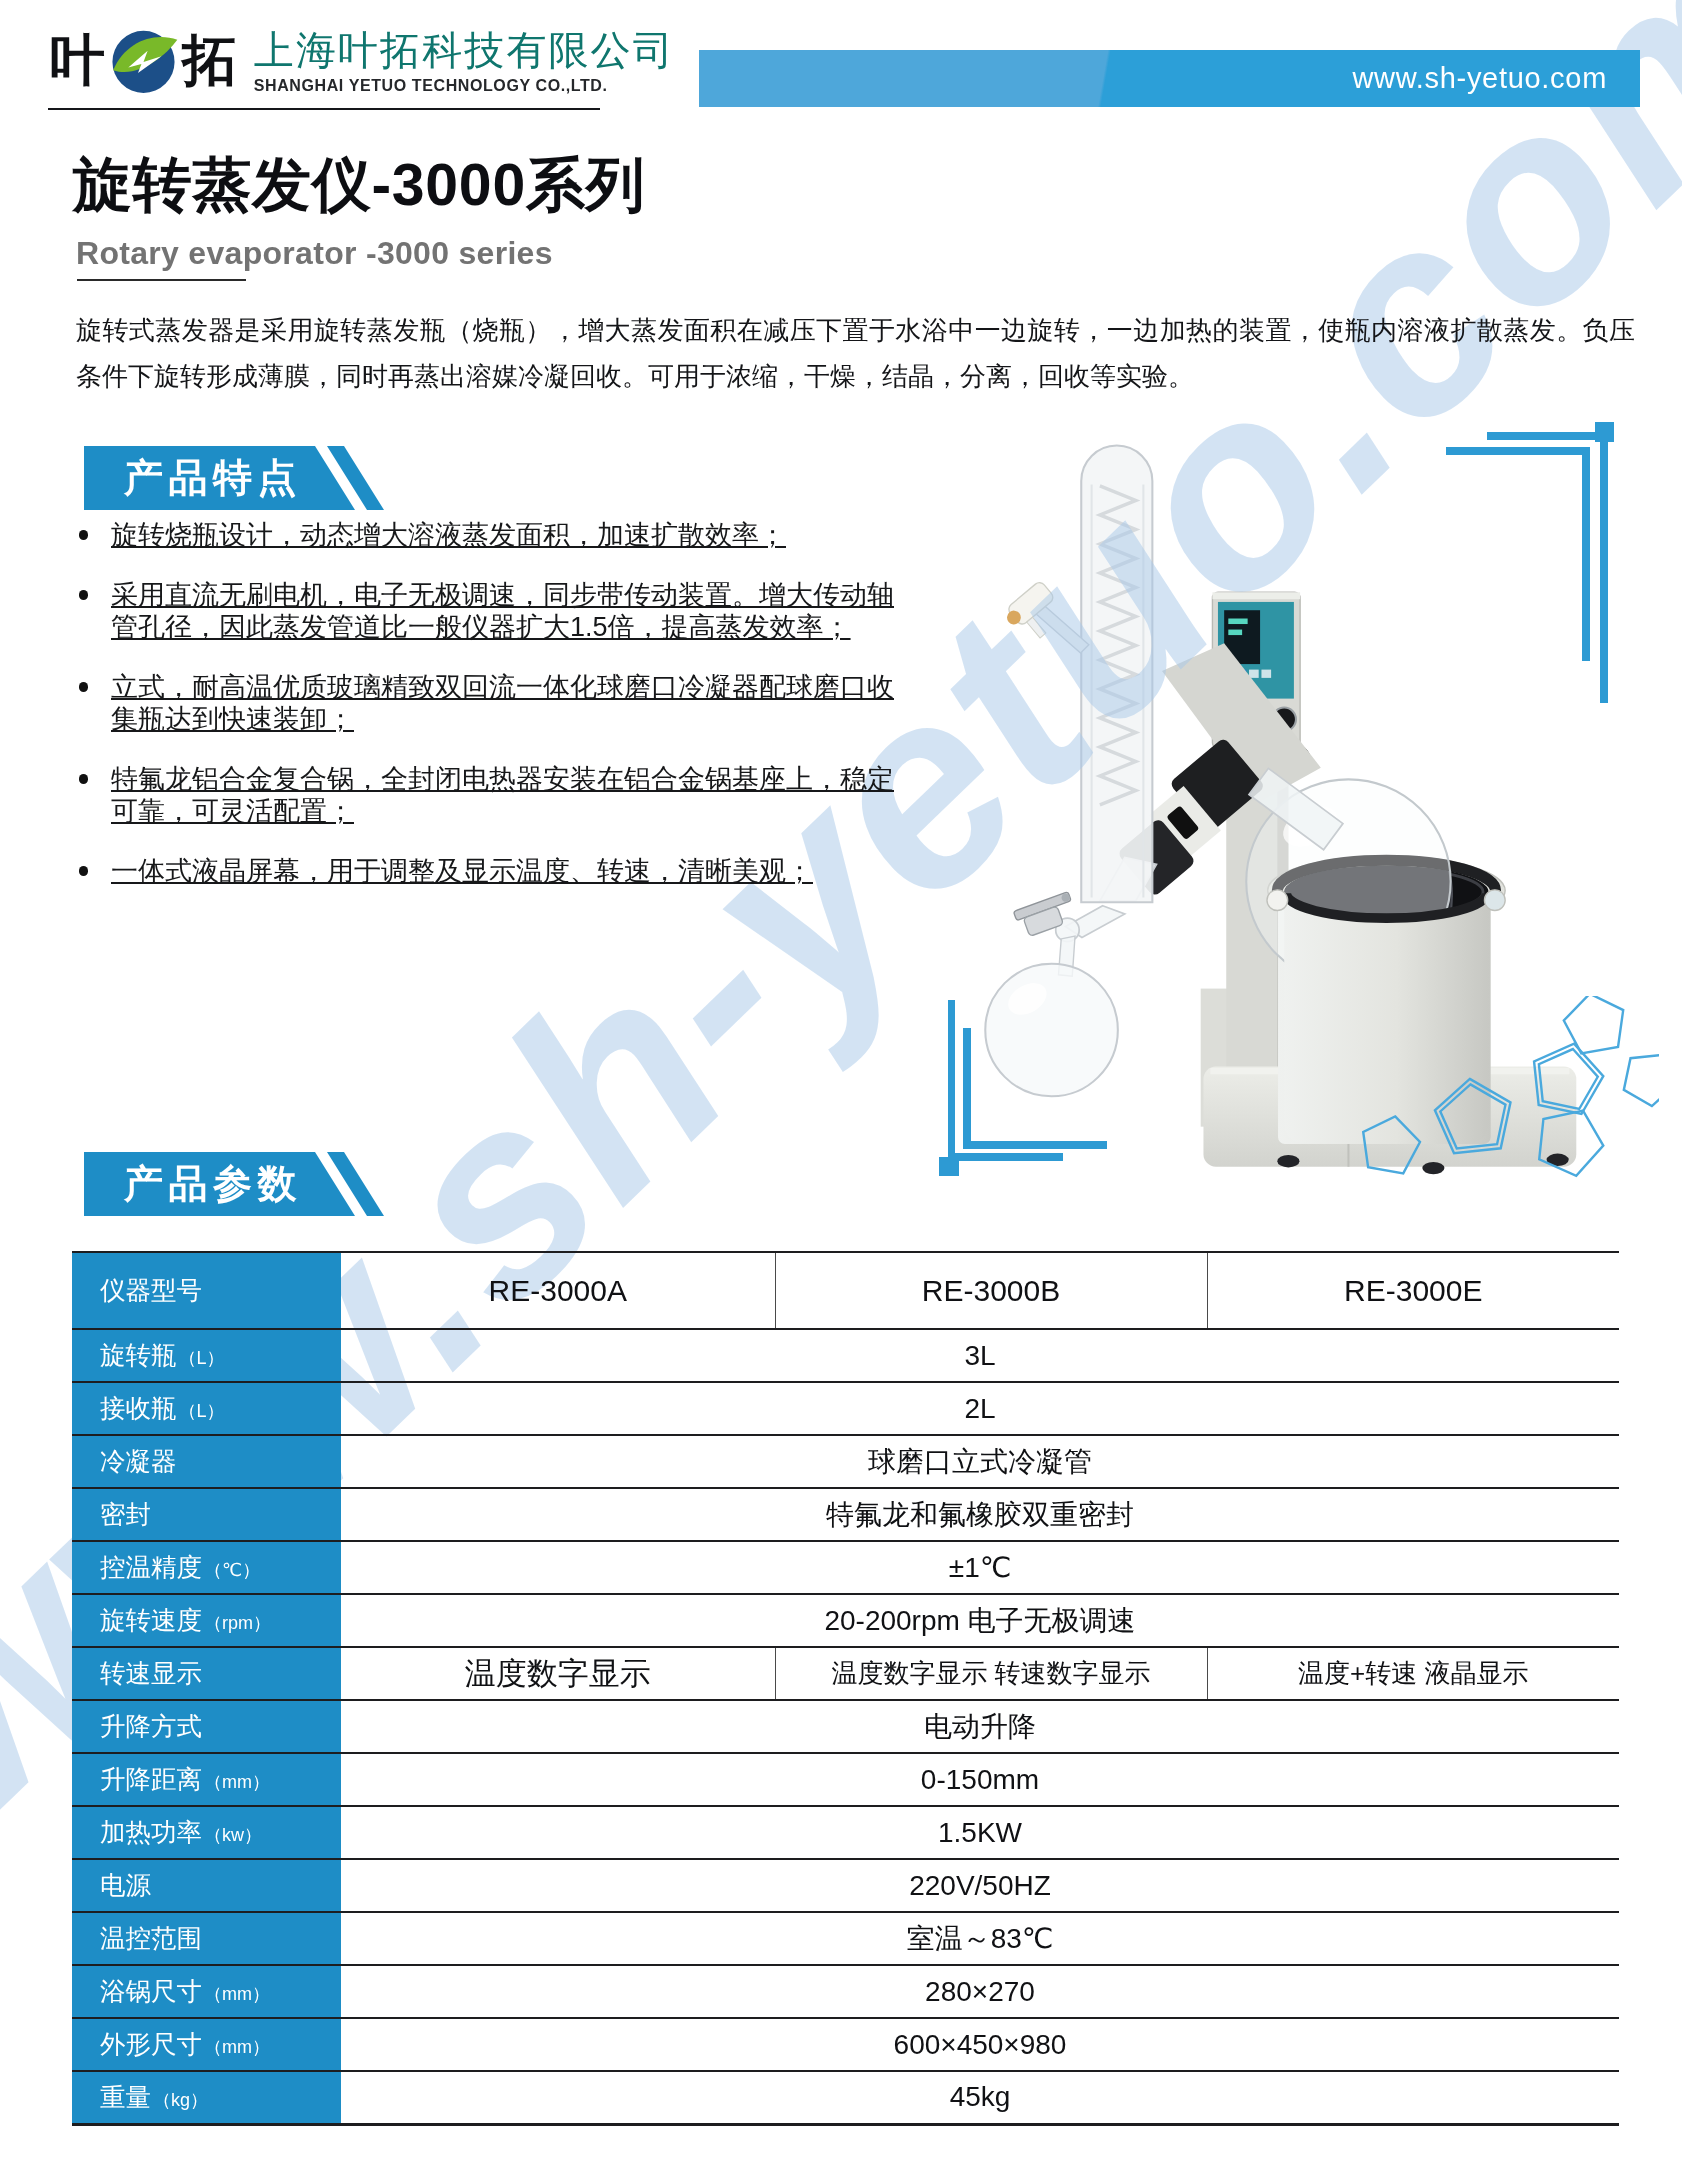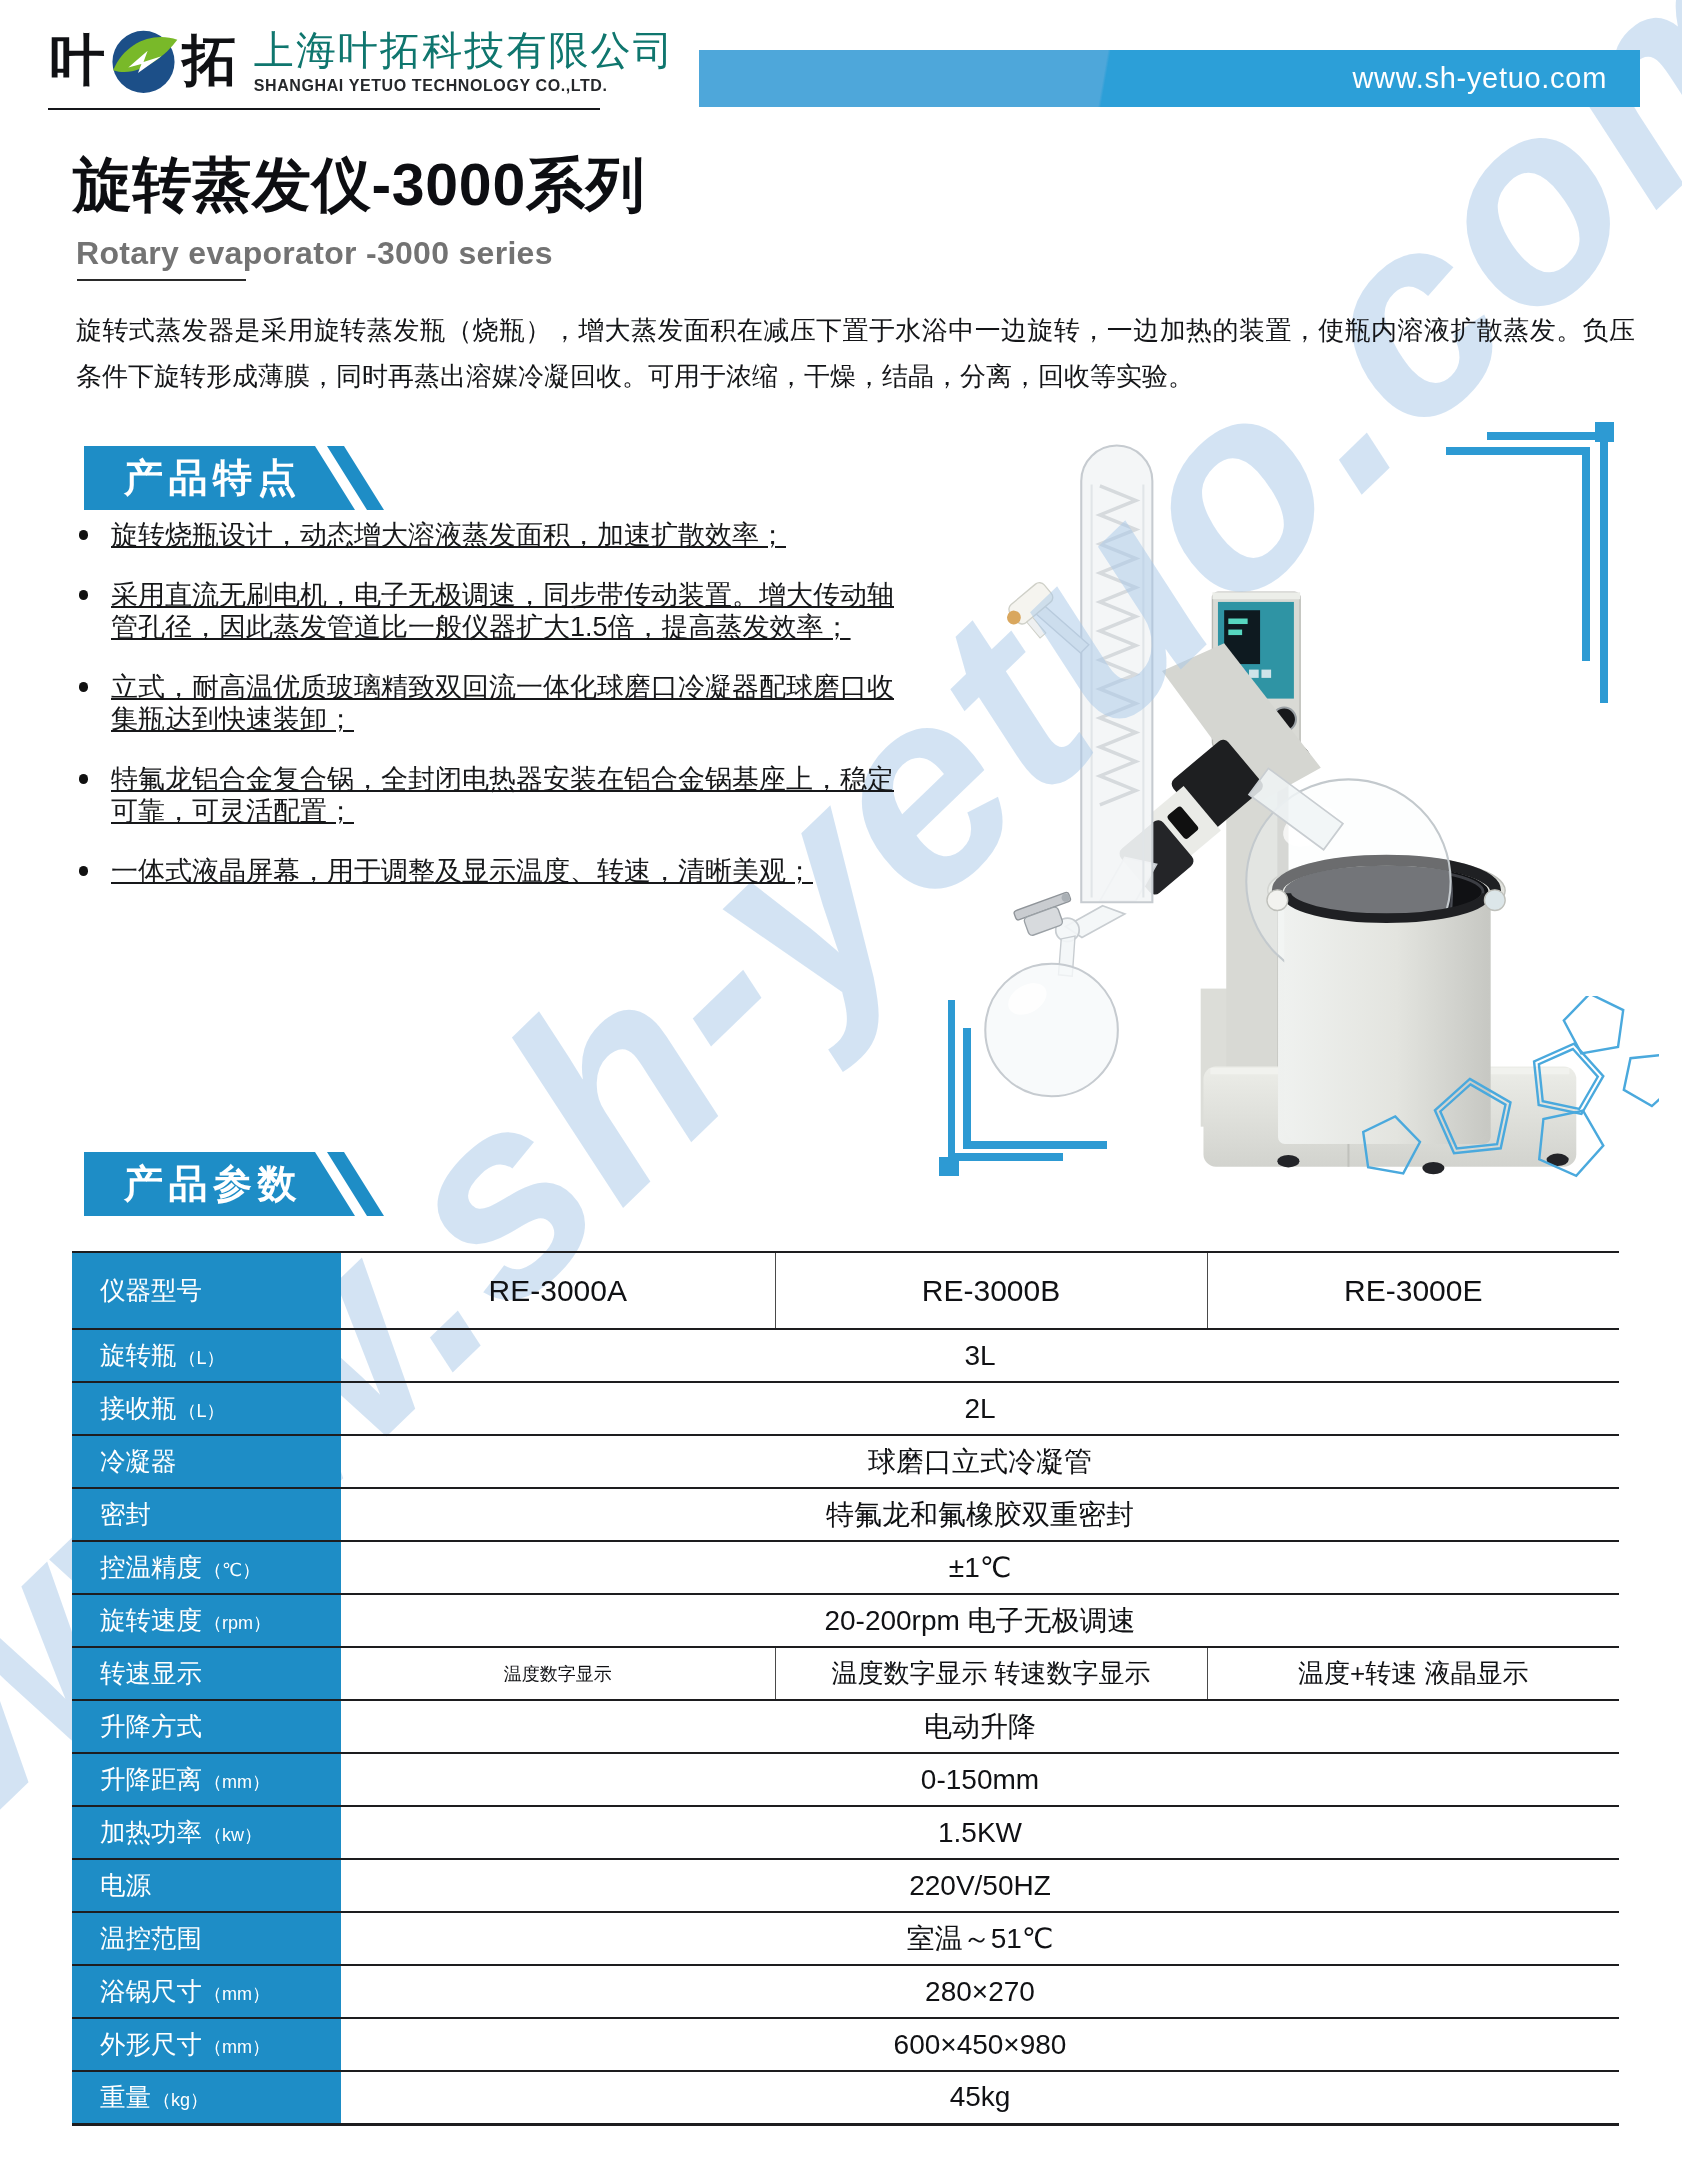--- a/index.html
+++ b/index.html
@@ -292,21 +292,21 @@
     <tr>
       <td class="lbl"><span>控温精度</span><span class="unit">（℃）</span></td>
       <td class="val" colspan="3">±1℃</td>
     </tr>
     <tr>
       <td class="lbl"><span>旋转速度</span><span class="unit">（rpm）</span></td>
       <td class="val" colspan="3">20-200rpm 电子无极调速</td>
     </tr>
     <tr>
       <td class="lbl"><span>转速显示</span><span class="unit"></span></td>
-      <td class="val" style="font-size:18px">温度数字显示</td>
+      <td class="val" style="font-size:31px">温度数字显示</td>
       <td class="val vdiv" style="font-size:26px">温度数字显示 转速数字显示</td>
       <td class="val vdiv" style="font-size:26px">温度+转速 液晶显示</td>
     </tr>
     <tr>
       <td class="lbl"><span>升降方式</span><span class="unit"></span></td>
       <td class="val" colspan="3">电动升降</td>
     </tr>
     <tr>
       <td class="lbl"><span>升降距离</span><span class="unit">（mm）</span></td>
       <td class="val" colspan="3">0-150mm</td>
@@ -314,21 +314,21 @@
     <tr>
       <td class="lbl"><span>加热功率</span><span class="unit">（kw）</span></td>
       <td class="val" colspan="3">1.5KW</td>
     </tr>
     <tr>
       <td class="lbl"><span>电源</span><span class="unit"></span></td>
       <td class="val" colspan="3">220V/50HZ</td>
     </tr>
     <tr>
       <td class="lbl"><span>温控范围</span><span class="unit"></span></td>
-      <td class="val" colspan="3">室温～51℃</td>
+      <td class="val" colspan="3">室温～83℃</td>
     </tr>
     <tr>
       <td class="lbl"><span>浴锅尺寸</span><span class="unit">（mm）</span></td>
       <td class="val" colspan="3">280×270</td>
     </tr>
     <tr>
       <td class="lbl"><span>外形尺寸</span><span class="unit">（mm）</span></td>
       <td class="val" colspan="3">600×450×980</td>
     </tr>
     <tr>

